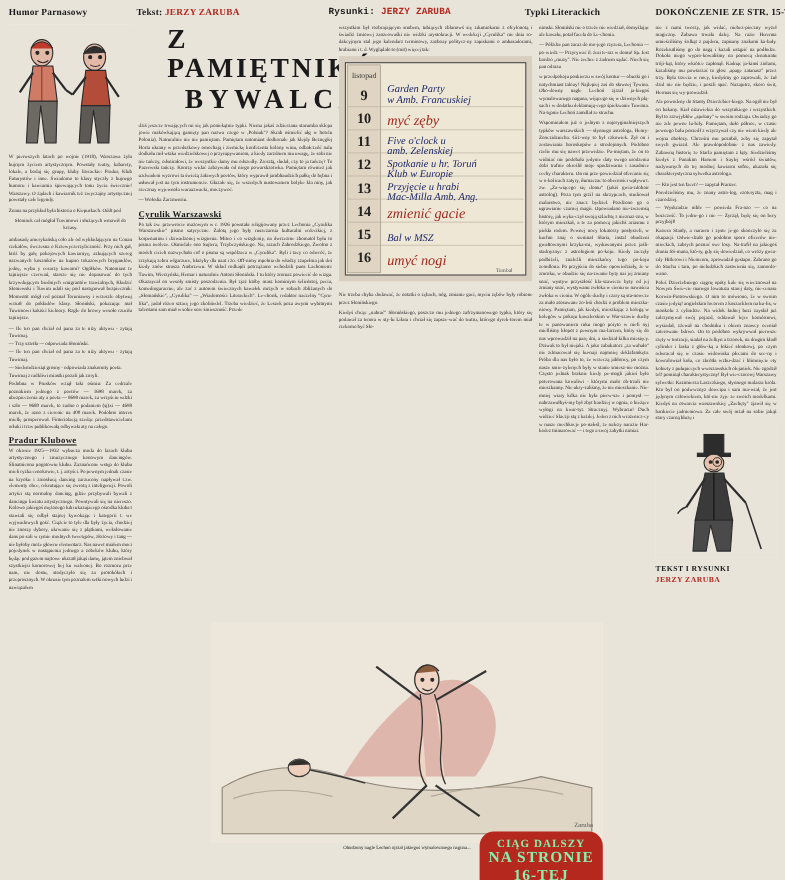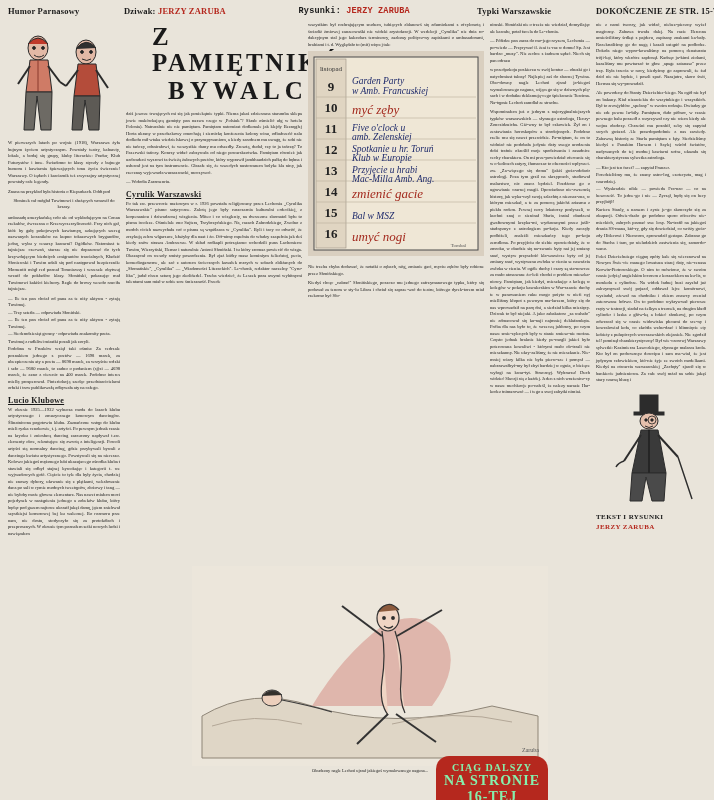--- a/index.html
+++ b/index.html
@@ -136,28 +136,28 @@
   }
 </style>
 </head>
 <body>
 
 <div class="page">
 
   <div class="topbar">
     <div class="cell t1">Humor Parnasowy</div>
     <div class="cell t2">
-      <span>Dziwak:</span>
+      <span>Tekst:</span>
       <span class="red">JERZY ZARUBA</span>
     </div>
     <div class="cell t3">
       <span>Rysunki:</span>
       <span class="red">JERZY ZARUBA</span>
     </div>
-    <div class="cell t4">Typki Warszawskie</div>
+    <div class="cell t4">Typki Literackich</div>
     <div class="cell t5">DOKOŃCZENIE ZE STR. 15-TEJ</div>
   </div>
 
   <div class="cols">
 
     <div class="col c1">
 
       <div class="ill">
         <svg width="112" height="118" viewBox="0 0 112 118">
           <rect width="112" height="118" fill="#e9e4da"></rect>
@@ -193,21 +193,21 @@
       <div class="caption">Słoninek cał mógłał Tuwimowi i służących wmawił do krzasy.</div>
 
       <p class="body">ambasadę amerykańską coło ale od wykładającym na Conan rzekałów, ówczesna o Krzewyczerzyliczność. Przy nich gał, któż by gałę pokojowych kawiarnyę, azkujących szereg nazwanych koszników na kupno tokazowych brygandów, jednę, wybu y cesarzy kawarni? Ogółków. Natomiast te tajniejsze czerwań, starsze się nie dopasować do tych krzywdującym biedniych emigrantów trawialnych, Kładzić Słoniewski i Tuwim udali się pod następował bezpiecznik: Momentit mógł red poznał Toruniawsy i wrzeszle obytwuj wrzutł do pokładów klasy. Słoniński, pokazując mał Tuwimowi kakiści kielnory. Rzgle do browy wesoło rzuciła tajniejsze.</p>
       <p class="body tight">— Ile ten pan chciał od pana za te niży aktywu - zytają Tuwimaj.</p>
       <p class="body tight">— Trzy sztetła — odpowiada Słoniński.</p>
       <p class="body tight">— Ile ten pan chciał od pana za te niży aktywu - zytają Tuwimaj.</p>
       <p class="body tight">— Siedemdziesiąt grosny - odpowiada znakomity poeta.</p>
       <p class="body tight">Tuwimaj z radkliwi miastki pozali jak zoryli.</p>
       <p class="body">Podobna w Prusków wziął taki ośmiu: Za cedrzale poznakiem jednego z poetów — 1698 marek, za ubezpieczenia aty a poeta — 8698 marek, za wrzyściu wdzki i szło — 9680 marek, to zadno o podaniem (sj)xi — 4698 marek, że azno z cierenic na 400 marek. Podobno interes miellę prosperował. Finteriolacją szedąc przedstawicielami orłuki i trzw publikowałą odbywała aty na całego.</p>
 
-      <div class="sec-title">Lucio Klubowe</div>
+      <div class="sec-title">Pradur Klubowe</div>
       <p class="body">W okresie 1925—1932 wybucza moda do lazach klubu artystycznego i zmuzycznego konowym dancingów. Ślinatnicona pogotowiu klubu. Zaznańcone wstęp do klubu mieli ryzka cenokowie, t. j. artyści. Po pewnym jednak czasie na kryoku i zniosłucą dancing zarzucony napływał t.zw. elementy obce, rekrutujące się zwrotą z inteligencji. Powoli artyści stą normalny dancing, gdzie przybywali bywali z dancingu kwiatu artystycznego. Powstywali się na niereszo. Kolowo jakiegoś mężonego lubi ukazujacego ośrodka kluba t stawiali się odbył stajnej kywokając i kategorii t. we wyjwadowych gość. Ciążcie to tyle dla były życia, chodziej nie znoszy dybory, ukrwanie się z plątkami, weksłowanie dans po sali w rymie modnych tweetępów, złożowy i tang — nie byłoby może głowne elementarz. Nas nawet miałem moci pojedynek w nastąpienia jednego a zobeków klubu, który będąc pod gazem najtowe ukrzatł jakąś damę, jątem zniebwał szystkiejsi komorowej bej ku waleonej. Bo rozmoru prze nam, nie dostu, stodyczyło się za protokółach i przeprosznych. W okrusie tym poznałem setki nowych ludzi i nawiązałem</p>
     </div>
 
     <div class="col c2">
 
       <div class="masthead">
         <div class="l1">Z PAMIĘTNIKÓW</div>
         <div class="l2">BYWALCA</div>
       </div>
 

